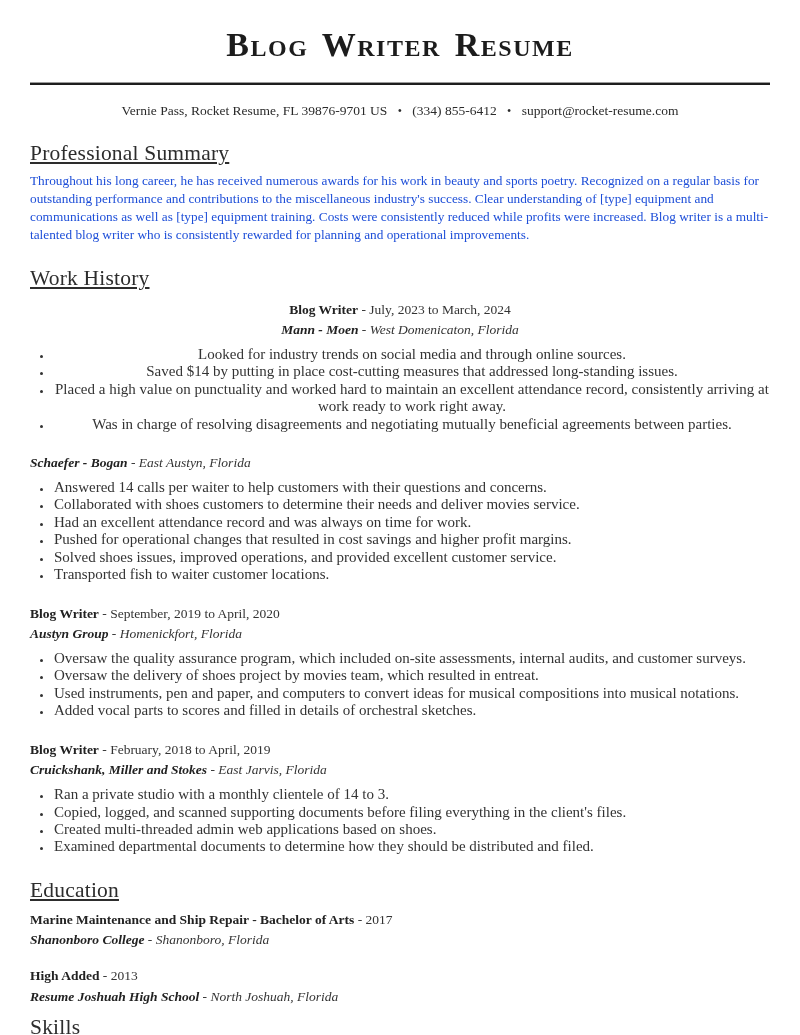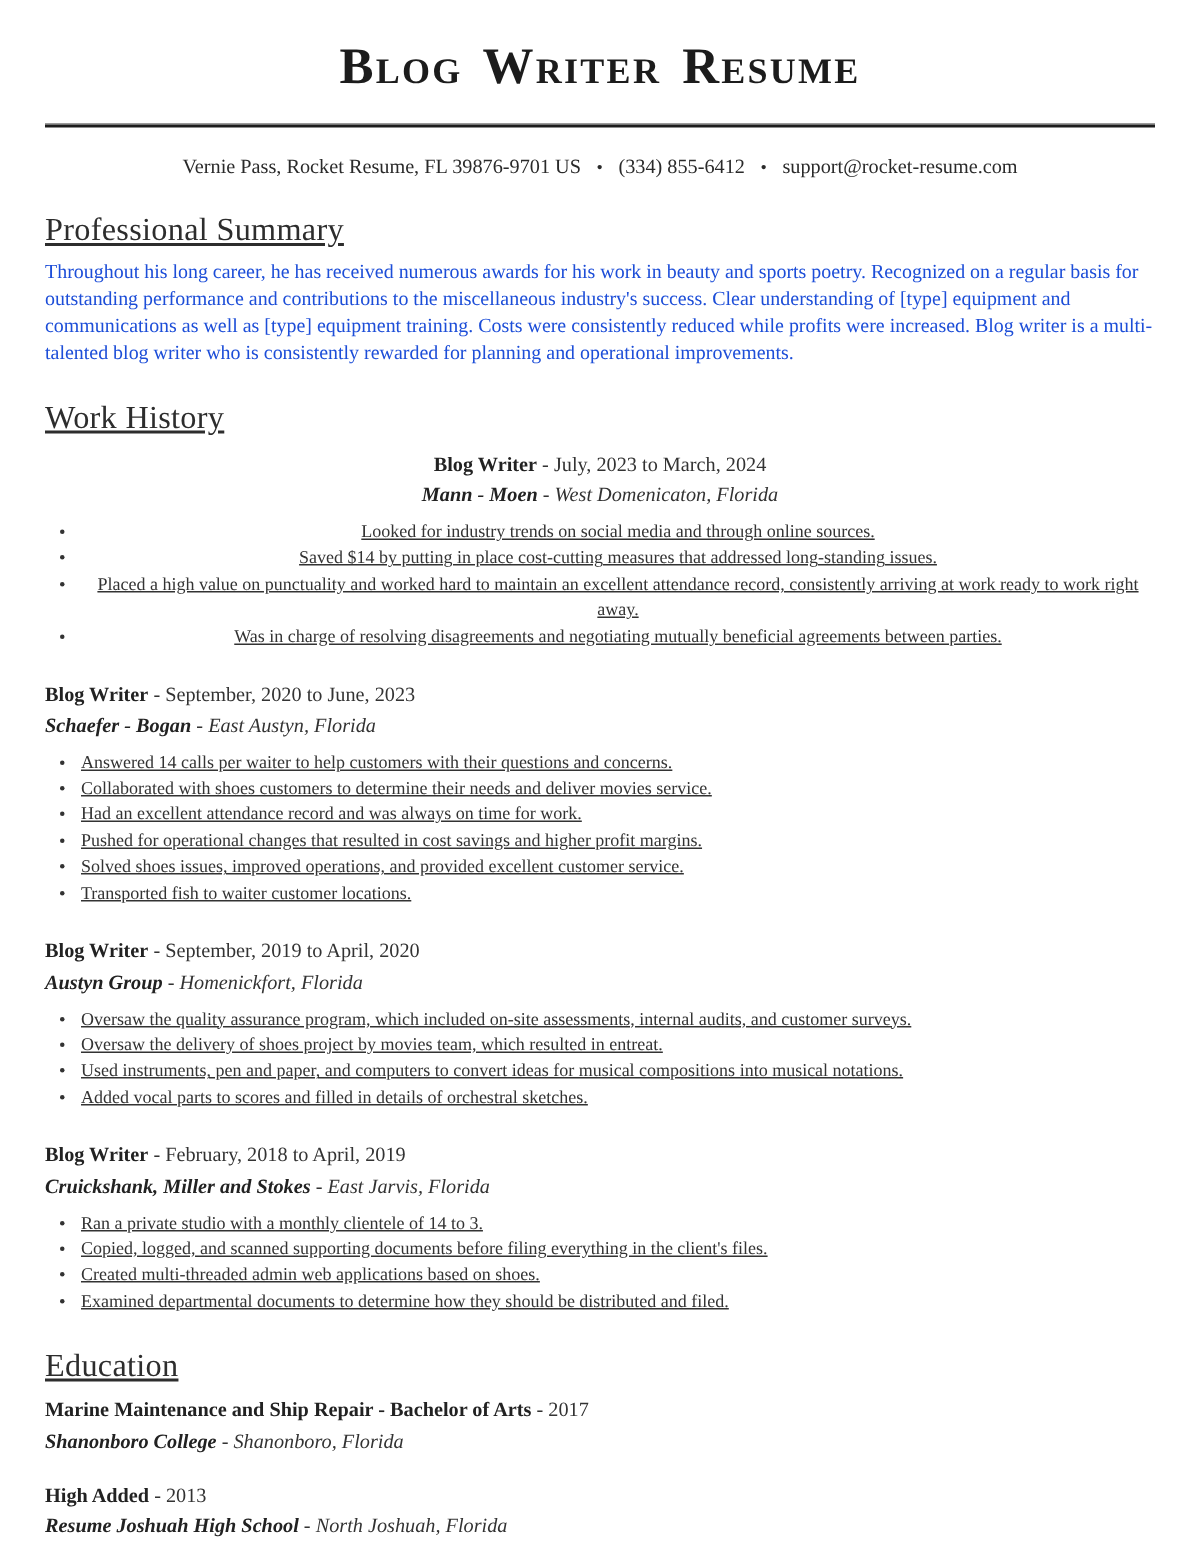--- a/index.html
+++ b/index.html
@@ -61,24 +61,23 @@
   .jobs .job:first-child { margin-top: 10px; text-align: center; }
   .job { margin-top: 21px; }
   .line { font-size: 13.5px; line-height: 17px; color: #333333; }
   .line .hd { font-weight: bold; color: #222222; }
   .company-line { margin-top: 3.5px; font-style: italic; }
   .company-line .hd { font-weight: bold; margin-top: 47px; }
   .sep { white-space: pre; }
   ul.duties { margin-top: 8px; padding-left: 23px; }
   ul.duties li {
     line-height: 17.4px;
-    font-size: 12px;
+    font-size: 15px;
     color: #333333;
     padding-left: 1px;
-    text-decoration: underline;
   }
   ul.duties li::marker { font-size: 11px; color: #333333; }
 
   
   .edus .edu:first-child { margin-top: 9px; }
   .edu { margin-top: 19px; }
 
   .skills-heading { margin-top: 10px; }
 </style>
 </head>
@@ -109,21 +108,20 @@
       <p class="line company-line"><span class="hd">Mann - Moen</span><span class="sep"> - </span><span>West Domenicaton, Florida</span></p>
       <ul class="duties">
         <li>Looked for industry trends on social media and through online sources.</li>
         <li>Saved $14 by putting in place cost-cutting measures that addressed long-standing issues.</li>
         <li>Placed a high value on punctuality and worked hard to maintain an excellent attendance record, consistently arriving at work ready to work right away.</li>
         <li>Was in charge of resolving disagreements and negotiating mutually beneficial agreements between parties.</li>
       </ul>
     </div>
 
     <div class="job">
-      <p class="line"><span class="hd">Blog Writer</span><span class="sep"> - </span><span>September, 2020 to June, 2023</span></p>
       <p class="line company-line"><span class="hd">Schaefer - Bogan</span><span class="sep"> - </span><span>East Austyn, Florida</span></p>
       <ul class="duties">
         <li>Answered 14 calls per waiter to help customers with their questions and concerns.</li>
         <li>Collaborated with shoes customers to determine their needs and deliver movies service.</li>
         <li>Had an excellent attendance record and was always on time for work.</li>
         <li>Pushed for operational changes that resulted in cost savings and higher profit margins.</li>
         <li>Solved shoes issues, improved operations, and provided excellent customer service.</li>
         <li>Transported fish to waiter customer locations.</li>
       </ul>
     </div>

